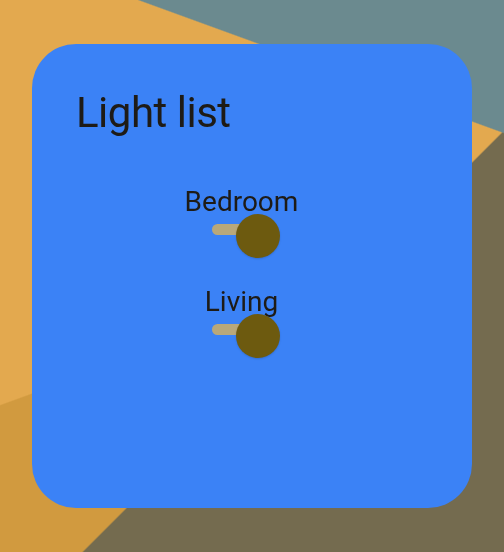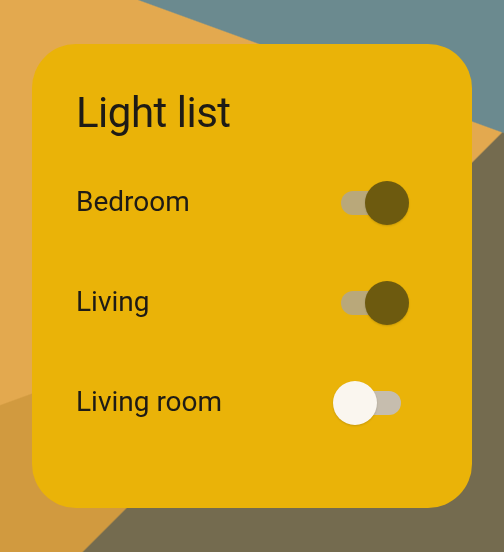--- a/index.html
+++ b/index.html
@@ -14,36 +14,38 @@
     position: absolute; inset: 0;
     background:
       linear-gradient(200deg, #6b8a8f 0%, #6b8a8f 18%, transparent 18.2%),
       linear-gradient(135deg, transparent 60%, #746b4f 60.2%, #746b4f 100%),
       linear-gradient(160deg, #e3a94f 0%, #e3a94f 55%, #d19a3f 55.2%, #d19a3f 100%);
   }
   .card {
     position: absolute;
     left: 32px; top: 44px;
     width: 440px; height: 464px;
-    background: #eab308;
+    background: #3b82f6;
     border-radius: 44px;
     padding: 44px 65px 36px 44px;
   }
   .title {
     font-size: 42px;
     font-weight: 400;
     color: #1e1b16;
     letter-spacing: -0.5px;
     margin-bottom: 48px;
   }
   .row {
     display: flex;
+    align-items: center;
     justify-content: space-between;
     height: 56px;
     margin-bottom: 44px;
+    flex-direction: column;
   }
   .row:last-child { margin-bottom: 0; }
   .label {
     font-size: 28px;
     font-weight: 400;
     color: #1e1b16;
   }
   .switch {
     width: 72px; height: 36px;
     position: relative;
@@ -83,20 +85,13 @@
   </div>
 
   <div class="row">
     <span class="label">Living</span>
     <div class="switch on" role="switch" aria-checked="true">
       <div class="track"></div>
       <div class="thumb"></div>
     </div>
   </div>
 
-  <div class="row">
-    <span class="label">Living room</span>
-    <div class="switch off" role="switch" aria-checked="false">
-      <div class="track"></div>
-      <div class="thumb"></div>
-    </div>
-  </div>
 </div>
 
 </body></html>

